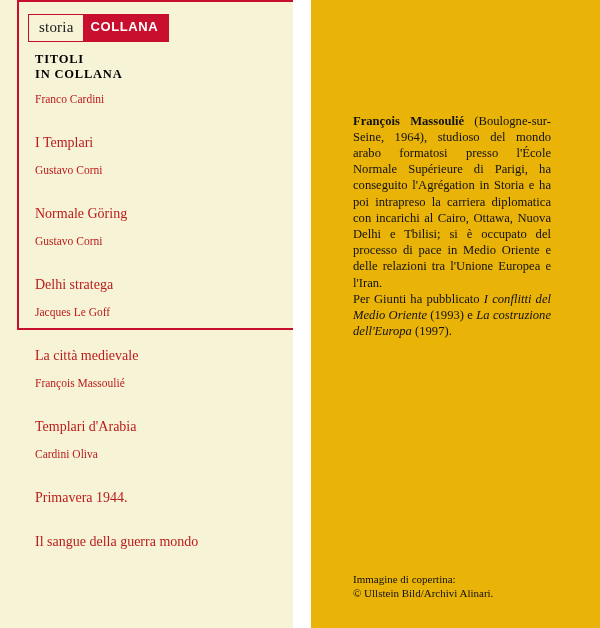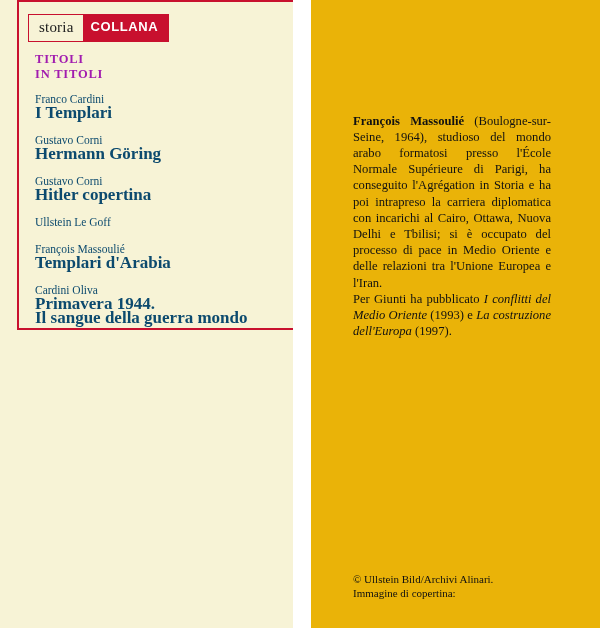--- a/index.html
+++ b/index.html
@@ -106,45 +106,46 @@
   }
 
   
   .coll-heading {
     position: absolute;
     left: 35px;
     top: 52px;
     font-family: "Liberation Serif", serif;
     font-size: 12.5px;
     font-weight: bold;
-    color: #a21caf;
+    color: #000000;
     letter-spacing: 0.8px;
     line-height: 15px;
   }
 
   .titles-list {
     position: absolute;
     left: 35px;
     top: 92px;
     width: 230px;
   }
   .title-entry {
     margin-bottom: 13px;
-    color: #0c4a6e;
+    color: #b91c1c;
   }
   .t-author {
     font-family: "Liberation Serif", serif;
     font-size: 11.5px;
     line-height: 14px;
   }
   .t-title {
     font-family: "Liberation Serif", serif;
-    font-size: 17px;
-    font-weight: bold;
+    font-size: 14px;
+    font-weight: normal;
     line-height: 14px;
+    margin-top: 30px;
   }
 
   
   .bio {
     position: absolute;
     left: 42px;
     top: 100px;
     width: 198px;
     font-family: "Liberation Serif", serif;
     font-size: 12.6px;
@@ -176,42 +177,43 @@
     <div class="red-vline"></div>
     <div class="red-hline"></div>
 
     <div class="logo">
       <span class="logo-storia">storia</span>
       <span class="logo-pocket">COLLANA</span>
     </div>
 
     <div class="coll-heading">
       <div>TITOLI</div>
-      <div>IN TITOLI</div>
+      <div>IN COLLANA</div>
     </div>
 
     <div class="titles-list">
 
       <div class="title-entry">
         <div class="t-author">Franco Cardini</div>
         <div class="t-title">I Templari</div>
       </div>
 
       <div class="title-entry">
         <div class="t-author">Gustavo Corni</div>
-        <div class="t-title">Hermann Göring</div>
+        <div class="t-title">Normale Göring</div>
       </div>
 
       <div class="title-entry">
         <div class="t-author">Gustavo Corni</div>
-        <div class="t-title">Hitler copertina</div>
-      </div>
-
-      <div class="title-entry">
-        <div class="t-author">Ullstein Le Goff</div>
+        <div class="t-title">Delhi stratega</div>
+      </div>
+
+      <div class="title-entry">
+        <div class="t-author">Jacques Le Goff</div>
+        <div class="t-title">La città medievale</div>
       </div>
 
       <div class="title-entry">
         <div class="t-author">François Massoulié</div>
         <div class="t-title">Templari d'Arabia</div>
       </div>
 
       <div class="title-entry">
         <div class="t-author">Cardini Oliva</div>
         <div class="t-title">Primavera 1944.</div>
@@ -221,17 +223,17 @@
     </div>
   </div>
 
   <div class="gutter"></div>
 
   <div class="right-panel">
     <p class="bio"><b>François Massoulié</b><span> (Boulogne-sur-Seine, 1964), studioso del mondo arabo formatosi presso l'École Normale Supérieure di Parigi, ha conseguito l'Agrégation in Storia e ha poi intrapreso la carriera diplomatica con incarichi al Cairo, Ottawa, Nuova Delhi e Tbilisi; si è occupato del processo di pace in Medio Oriente e delle relazioni tra l'Unione Europea e l'Iran.</span><br><span>Per Giunti ha pubblicato </span><i>I conflitti del Medio Oriente</i><span> (1993) e </span><i>La costruzione dell'Europa</i><span> (1997).</span></p>
   </div>
 
   <div class="credit">
+    <div>Immagine di copertina:</div>
     <div>© Ullstein Bild/Archivi Alinari.</div>
-    <div>Immagine di copertina:</div>
   </div>
 
 </div>
 
 </body></html>

